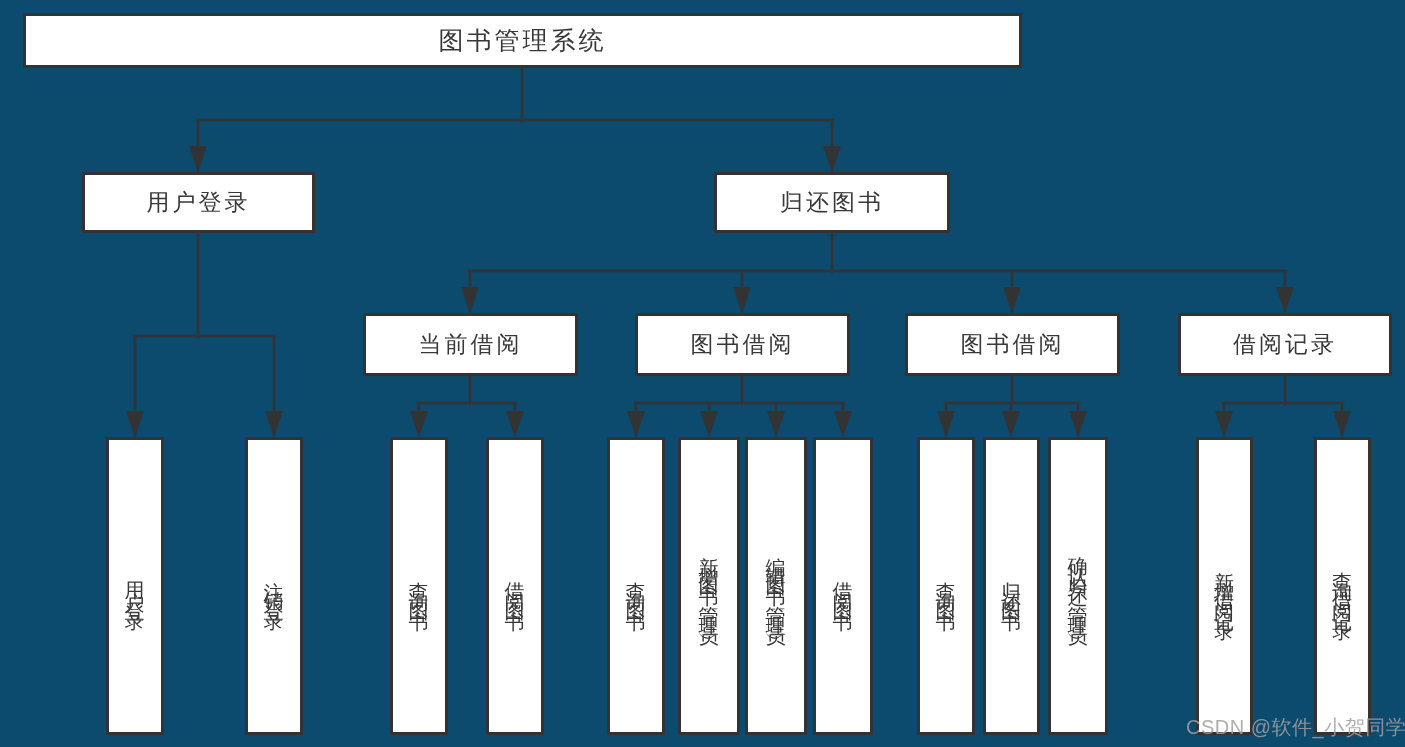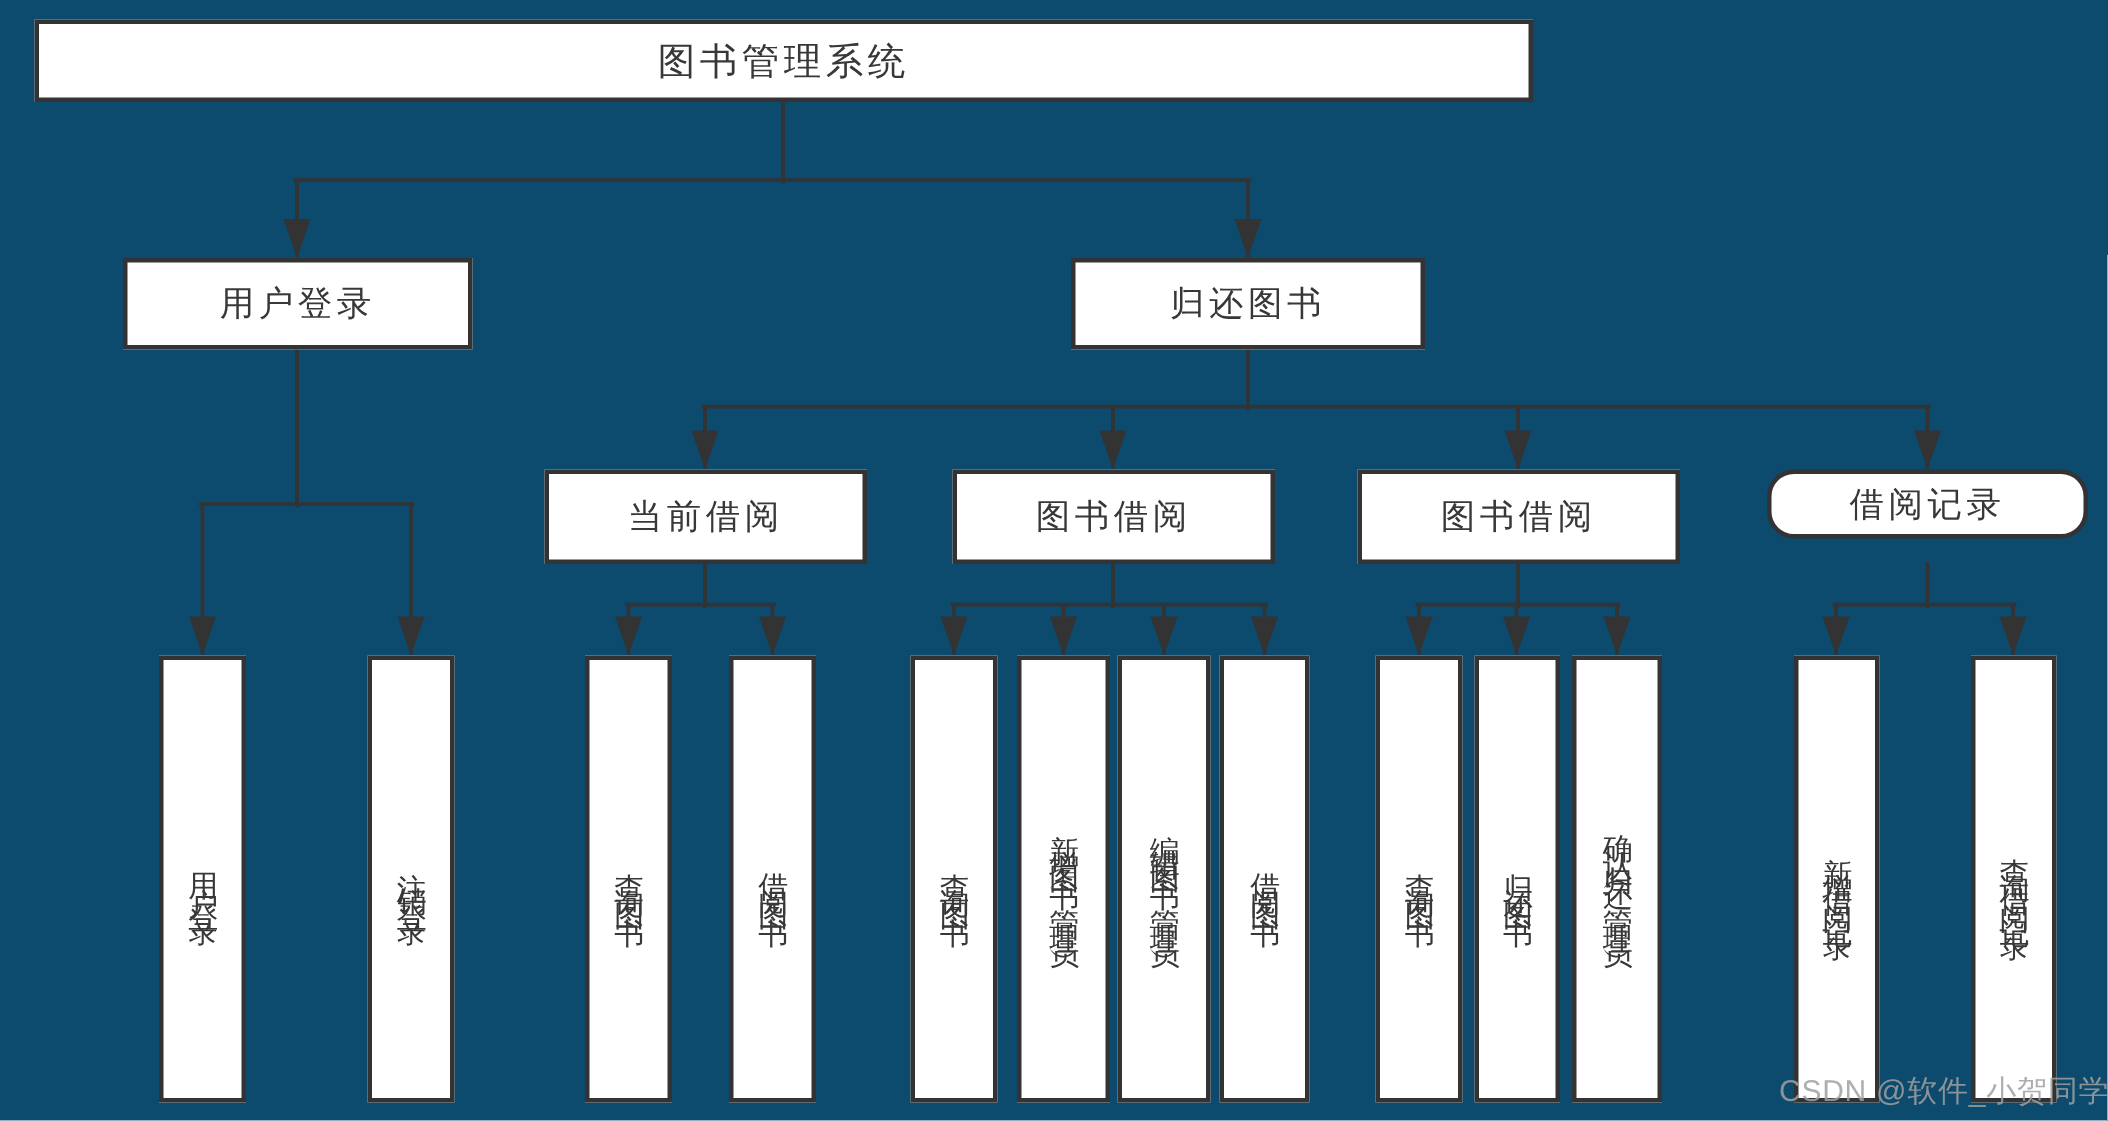--- a/index.html
+++ b/index.html
@@ -119,21 +119,21 @@
 
   <div class="node branch" style="left:363px; top:313px; width:215px; height:63px;">
     <span>当前借阅</span>
   </div>
   <div class="node branch" style="left:635px; top:313px; width:215px; height:63px;">
     <span>图书借阅</span>
   </div>
   <div class="node branch" style="left:905px; top:313px; width:215px; height:63px;">
     <span>图书借阅</span>
   </div>
-  <div class="node branch" style="left:1178px; top:313px; width:214px; height:46px;border-radius:18px;">
+  <div class="node branch" style="left:1178px; top:313px; width:214px; height:63px;">
     <span>借阅记录</span>
   </div>
 
   <div class="node leaf" style="left:106px; top:437px; width:58px; height:298px;">
     <span class="vtext">用户登录</span>
   </div>
   <div class="node leaf" style="left:245px; top:437px; width:58px; height:298px;">
     <span class="vtext">注销登录</span>
   </div>
 

